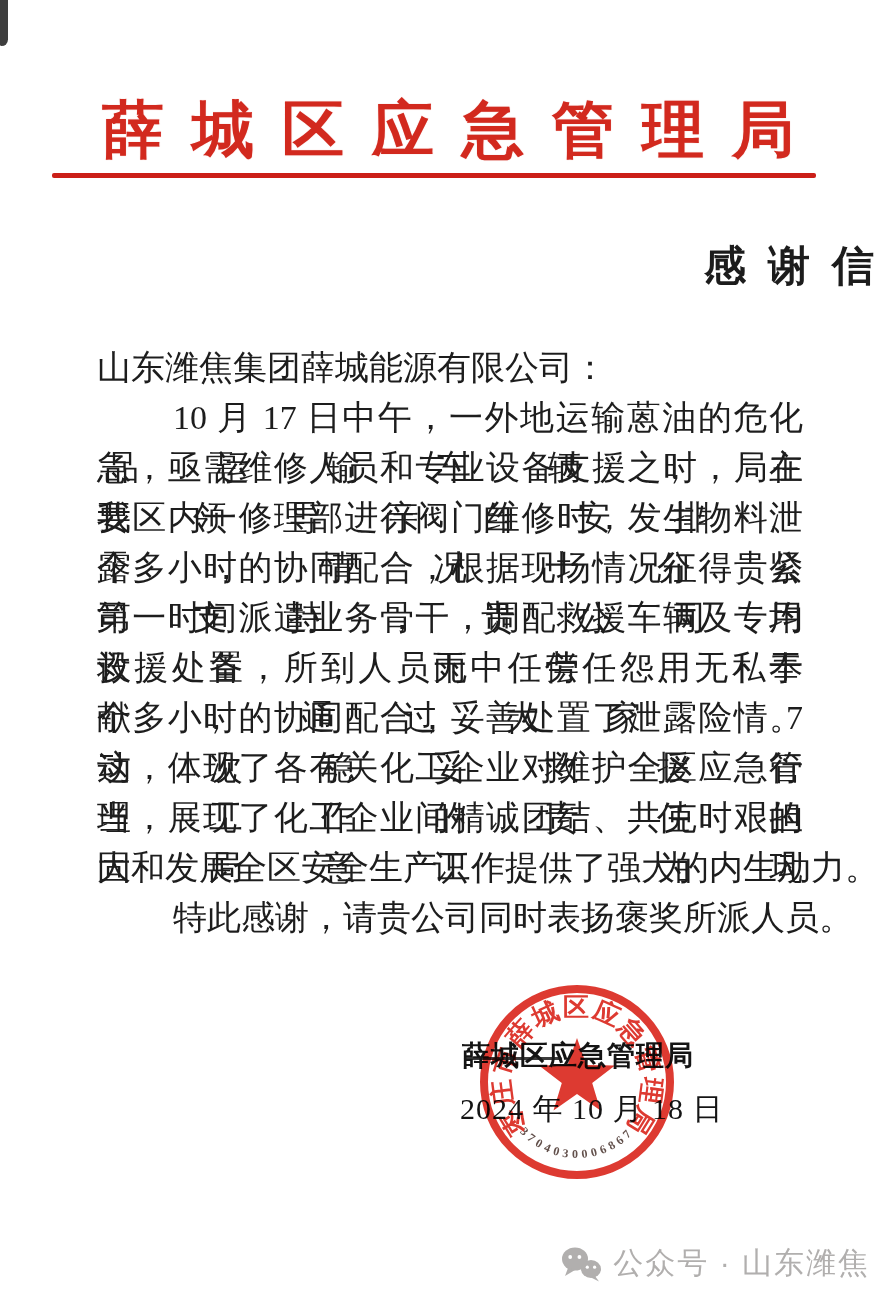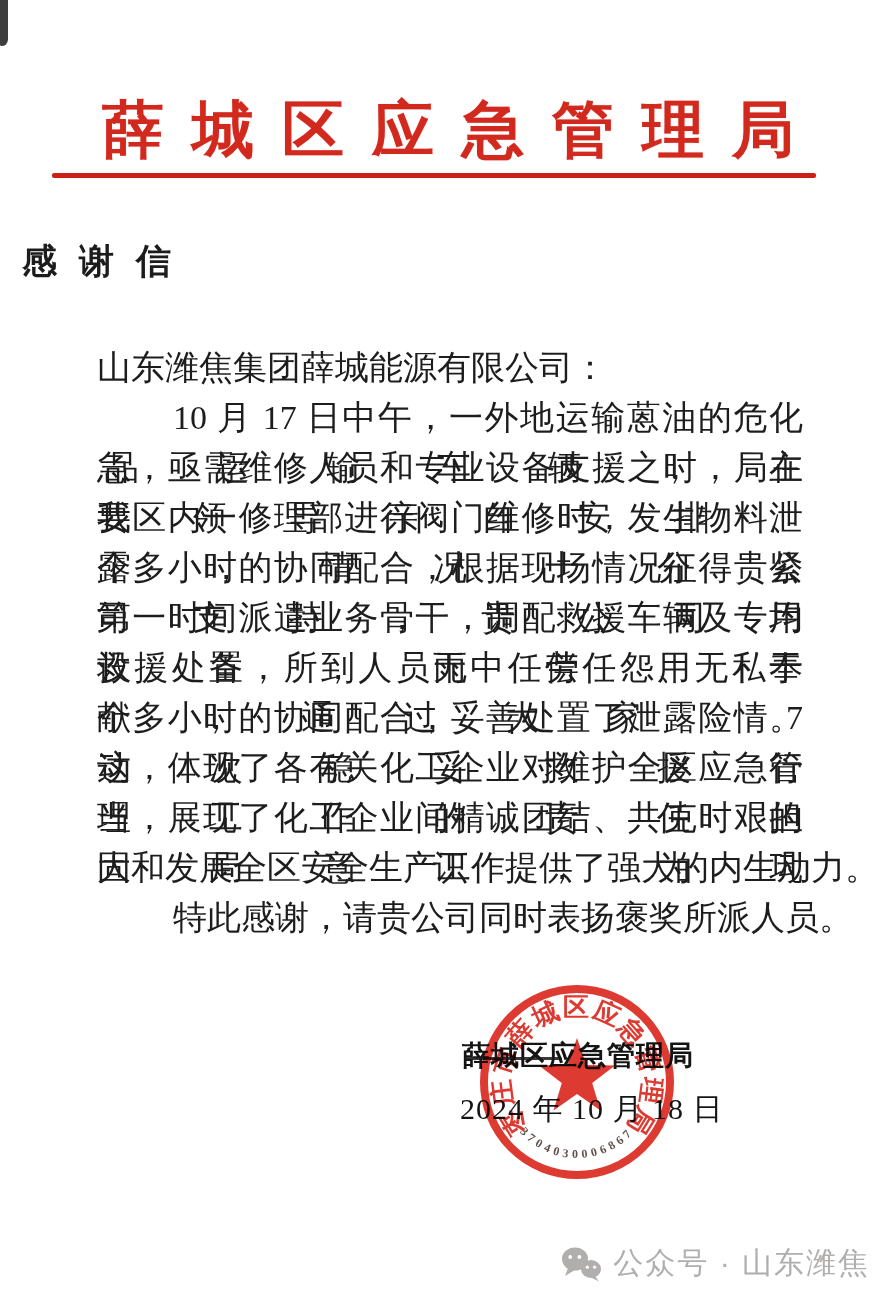--- a/index.html
+++ b/index.html
@@ -25,22 +25,22 @@
     text-shadow:0 0 1px rgba(210,41,30,.4);
     white-space:nowrap;
   }
   .red-rule{
     position:absolute;top:173px;left:52px;width:764px;height:5px;
     background:#cb1f18;border-radius:2px;
   }
   
   .doc-title{
     position:absolute;top:238px;left:0;width:100%;
-    text-align:left;
-    font-size:35px;font-weight:bold;color:#1c1c1c;
+    text-align:right;
+    font-size:42px;font-weight:bold;color:#1c1c1c;
     letter-spacing:22px;padding-left:22px;box-sizing:border-box;
   }
   
   .body-block{
     position:absolute;left:97px;top:343px;width:706px;
     font-size:34px;line-height:50px;color:#1d1d1d;
   }
   .line{height:50px;white-space:nowrap;}
   .fill{
     white-space:normal;

